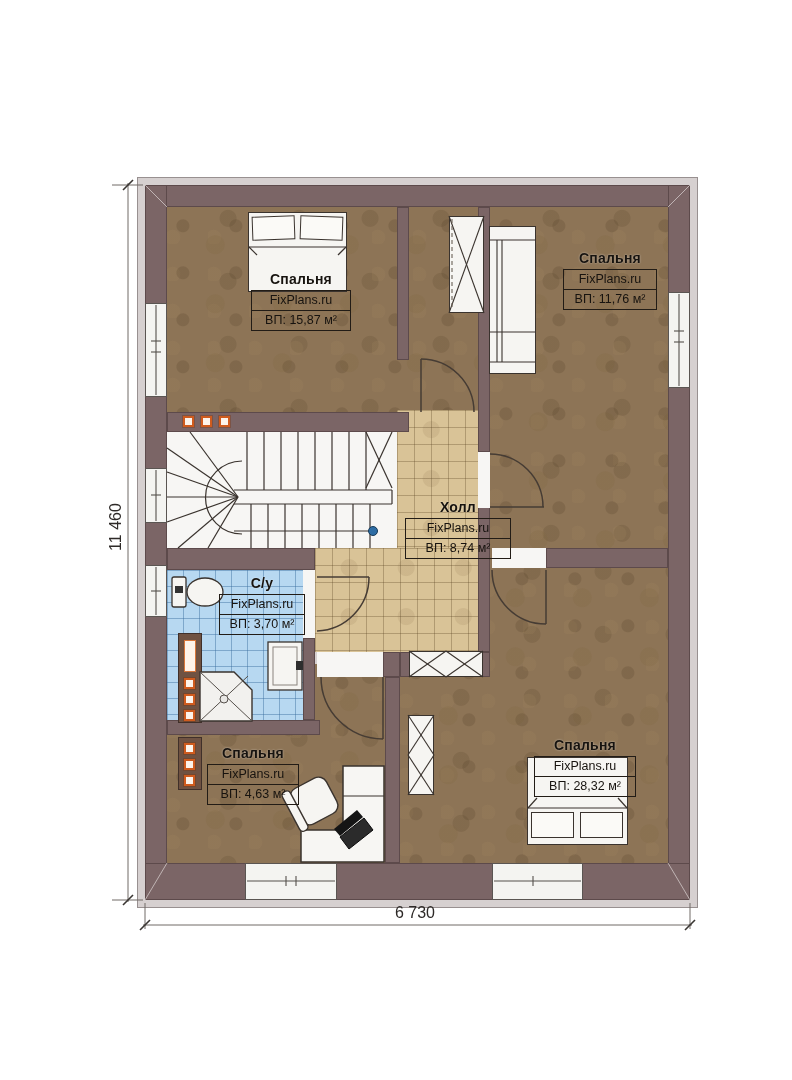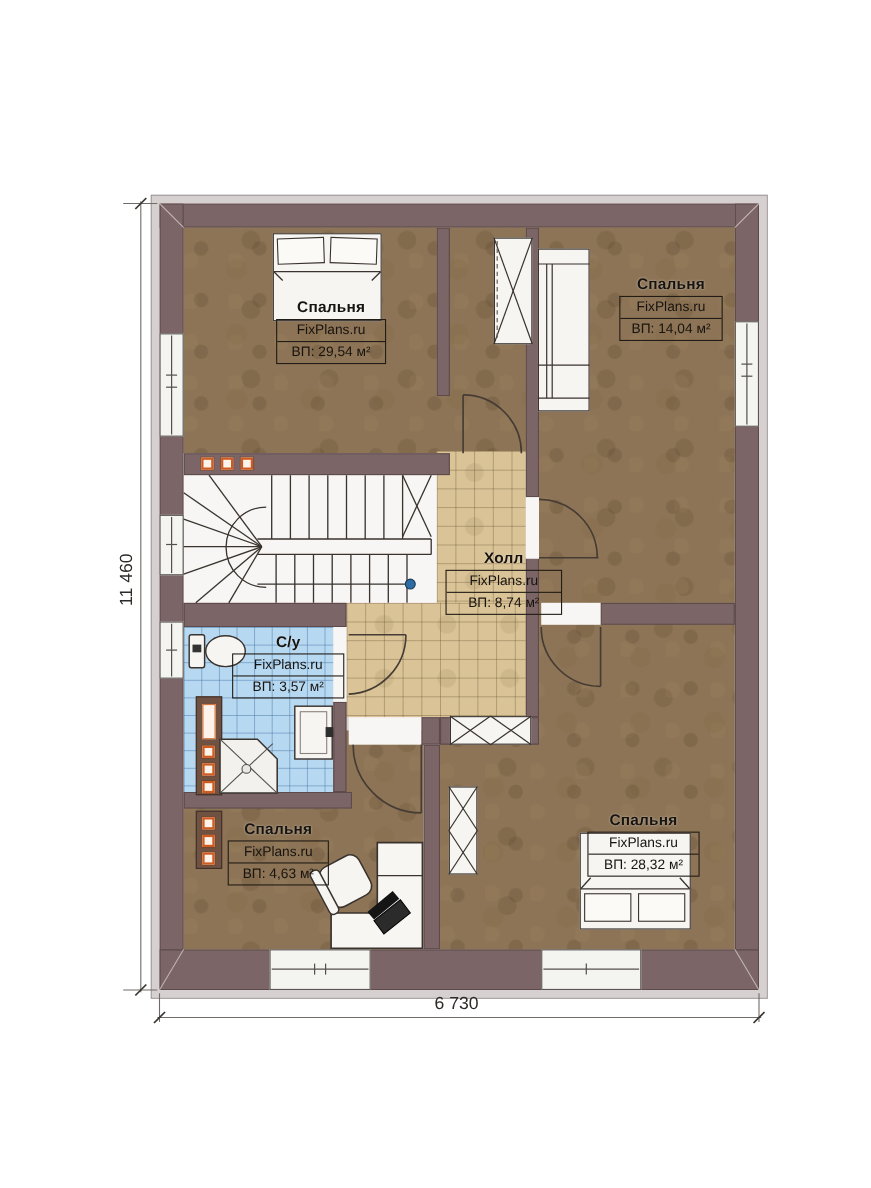--- a/index.html
+++ b/index.html
@@ -267,42 +267,42 @@
         <line x1="123" y1="905" x2="133" y2="895"></line>
       <line x1="140" y1="930" x2="150" y2="920"></line>
         <line x1="685" y1="930" x2="695" y2="920"></line>
     </g>
   </svg>
 
   <div class="room-label" style="left:301px;top:271px;width:100px;">
     <div class="rl-title">Спальня</div>
     <div class="rl-box">
       <div class="rl-row">FixPlans.ru</div>
-      <div class="rl-row">ВП: 29,54 м²</div>
+      <div class="rl-row">ВП: 15,87 м²</div>
     </div>
   </div>
   <div class="room-label" style="left:610px;top:250px;width:94px;">
     <div class="rl-title">Спальня</div>
     <div class="rl-box">
       <div class="rl-row">FixPlans.ru</div>
-      <div class="rl-row">ВП: 14,04 м²</div>
+      <div class="rl-row">ВП: 11,76 м²</div>
     </div>
   </div>
   <div class="room-label" style="left:458px;top:499px;width:106px;">
     <div class="rl-title">Холл</div>
     <div class="rl-box">
       <div class="rl-row">FixPlans.ru</div>
       <div class="rl-row">ВП: 8,74 м²</div>
     </div>
   </div>
-  <div class="room-label" style="left:262px;top:575px;width:102px;">
+  <div class="room-label" style="left:262px;top:575px;width:86px;">
     <div class="rl-title">С/у</div>
     <div class="rl-box">
       <div class="rl-row">FixPlans.ru</div>
-      <div class="rl-row">ВП: 3,57 м²</div>
+      <div class="rl-row">ВП: 3,70 м²</div>
     </div>
   </div>
   <div class="room-label" style="left:253px;top:745px;width:92px;">
     <div class="rl-title">Спальня</div>
     <div class="rl-box">
       <div class="rl-row">FixPlans.ru</div>
       <div class="rl-row">ВП: 4,63 м²</div>
     </div>
   </div>
   <div class="room-label" style="left:585px;top:737px;width:102px;">

